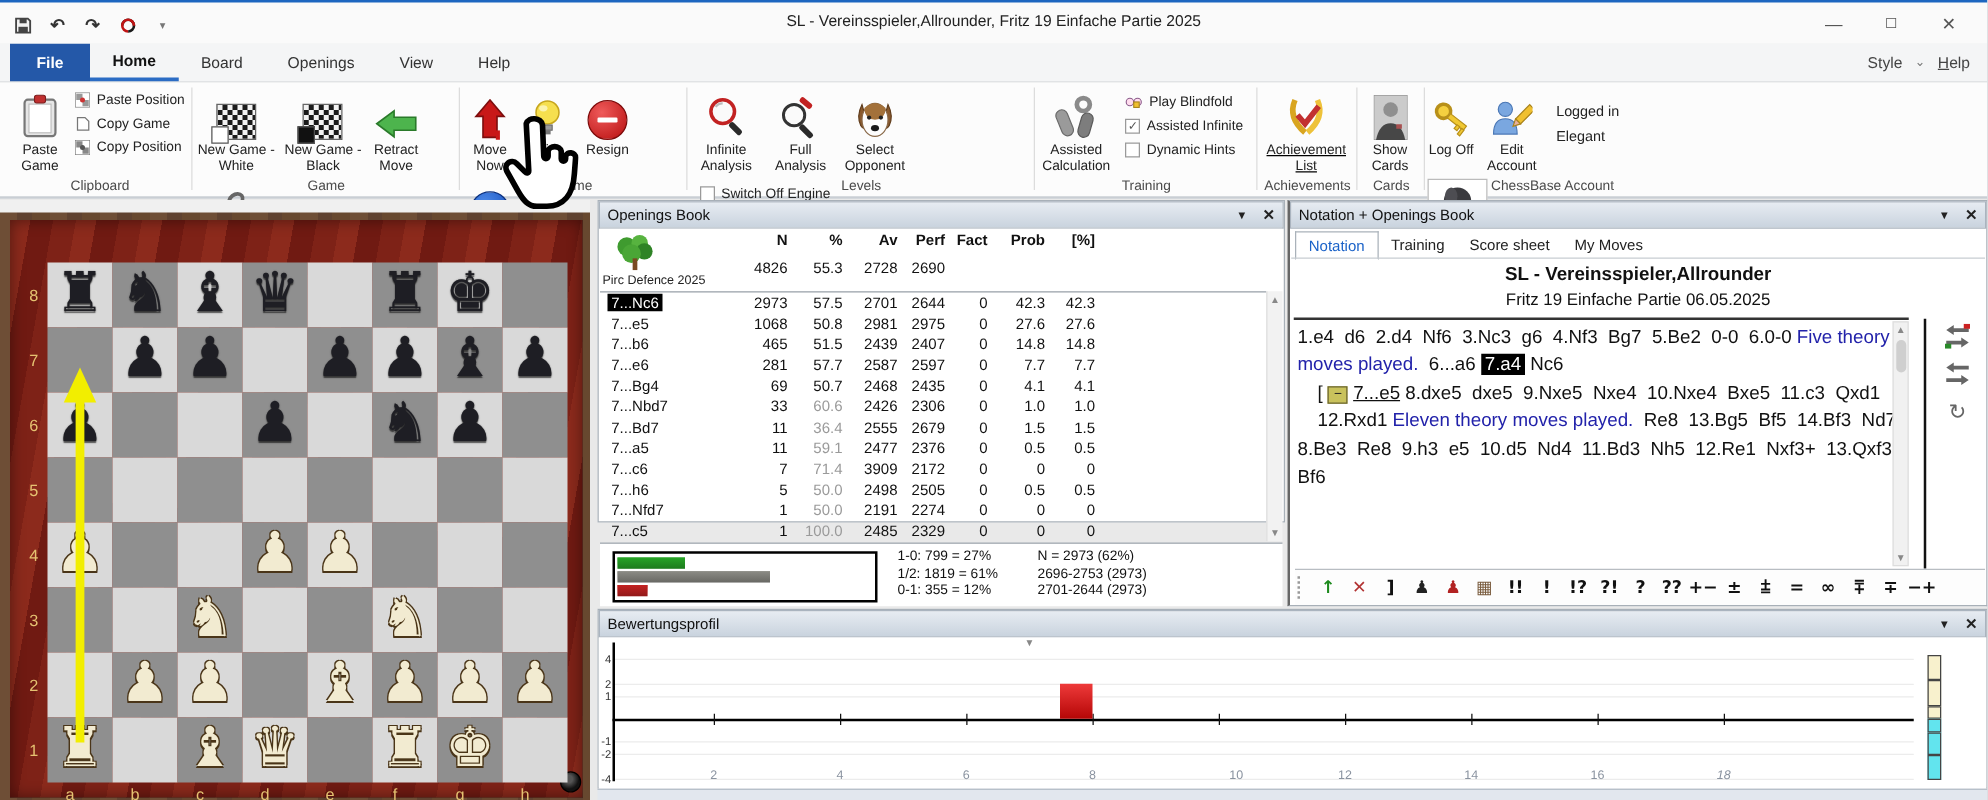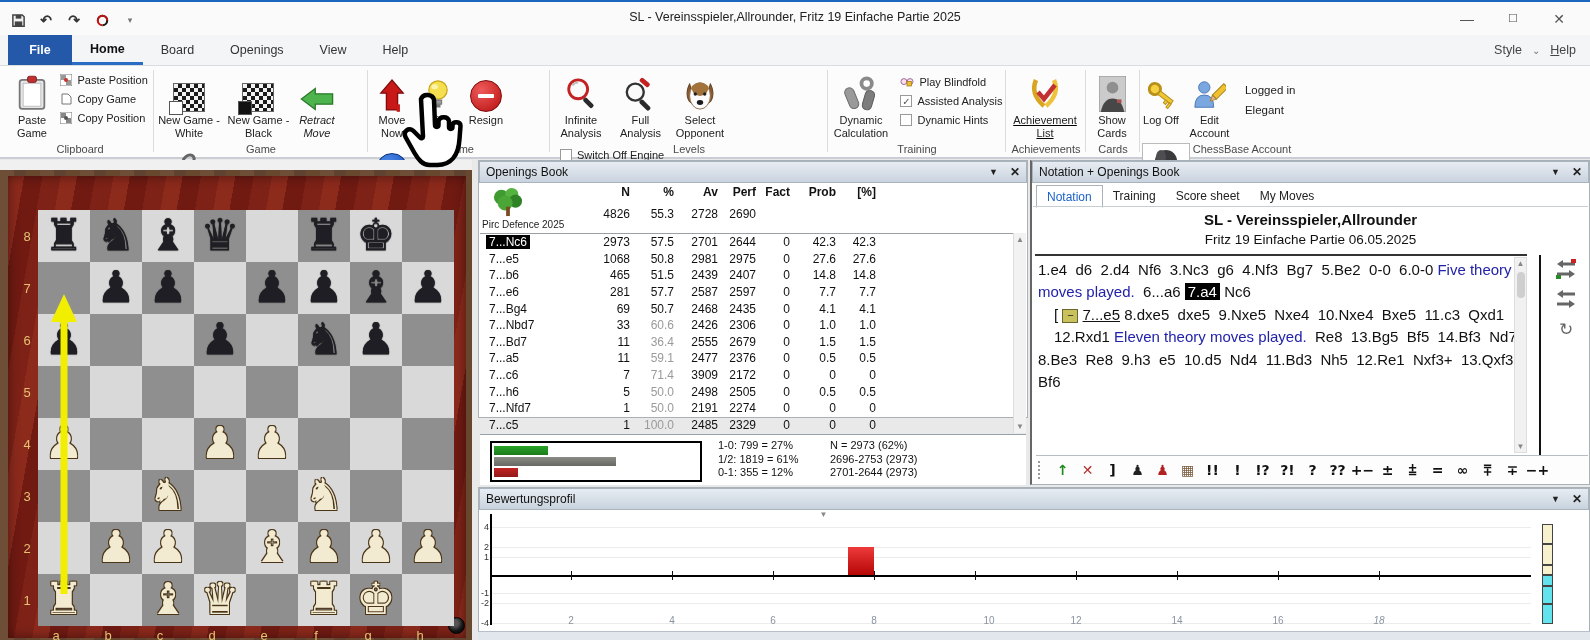--- a/index.html
+++ b/index.html
@@ -244,21 +244,21 @@
         <span class="rlab">New Game - White</span>
       </div>
       <div class="rbtn" style="width:64px;margin-top:4px;">
         <span class="ric">
             <span class="checker">
               <span class="sq" style="background:#111;"></span>
             </span>
           </span>
         <span class="rlab">New Game - Black</span>
       </div>
-      <div class="rbtn" style="width:44px;margin-top:4px;font-style:italic;">
+      <div class="rbtn" style="width:44px;margin-top:4px;">
         <span class="ric">
           <svg width="36" height="26" viewBox="0 0 40 30">
               <path d="M2 15 18 3v6h20v12H18v6z" fill="#4db44d" stroke="#2a7a2a" stroke-width="1.5"></path>
             </svg>
         </span>
         <span class="rlab">Retract Move</span>
       </div>
       <div class="rbtn" style="width:48px;margin-top:4px;">
         <span class="ric">
           <svg width="36" height="36" viewBox="0 0 36 36">
@@ -368,35 +368,35 @@
 
     <div class="rgroup" style="left:830px;width:174px;">
       <div class="rbtn" style="width:62px;margin-top:4px;">
         <span class="ric">
           <svg width="34" height="36" viewBox="0 0 36 38">
               <circle cx="24" cy="8" r="5.5" fill="none" stroke="#8a8a8a" stroke-width="4"></circle>
               <rect x="3" y="12" width="10" height="23" rx="5" fill="#9a9a9a" stroke="#6a6a6a" transform="rotate(-22 8 23)"></rect>
               <rect x="21" y="15" width="10" height="21" rx="5" fill="#7d7d7d" stroke="#5a5a5a" transform="rotate(16 26 25)"></rect>
             </svg>
         </span>
-        <span class="rlab">Dynamic Calculation</span>
+        <span class="rlab">Assisted Calculation</span>
       </div>
       <div class="cbcol" style="margin-left:4px;">
         <span class="cb">
           <svg width="14" height="12" viewBox="0 0 16 13">
               <circle cx="4.5" cy="6" r="3.4" fill="#fde" stroke="#8a5a8a"></circle>
               <circle cx="11.5" cy="6" r="3.4" fill="#fde" stroke="#8a5a8a"></circle>
               <path d="M7.7 6h1" stroke="#8a5a8a"></path>
               <rect x="8" y="6" width="5" height="5" fill="#f0c030" stroke="#a8821a"></rect>
             </svg>
           <span>Play Blindfold</span>
         </span>
         <span class="cb">
           <span class="cbbox">✓</span>
-          <span>Assisted Analysis</span>
+          <span>Assisted Infinite</span>
         </span>
         <span class="cb">
           <span class="cbbox"></span>
           <span>Dynamic Hints</span>
         </span>
       </div>
       <div class="glabel">Training</div>
     </div>
     <div class="rsep" style="left:1005px;"></div>
 

